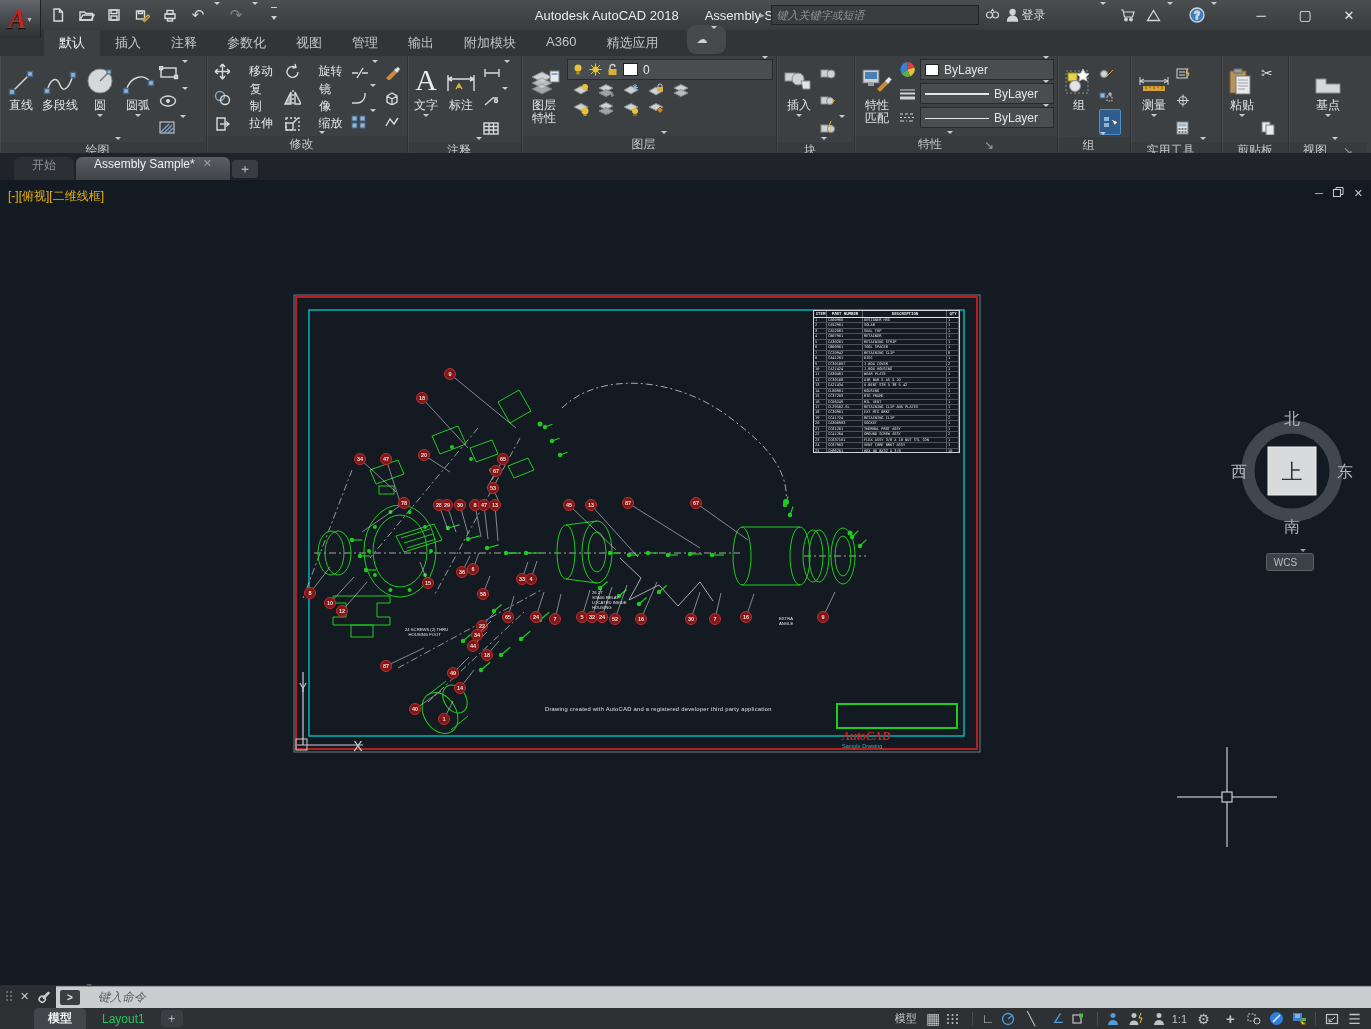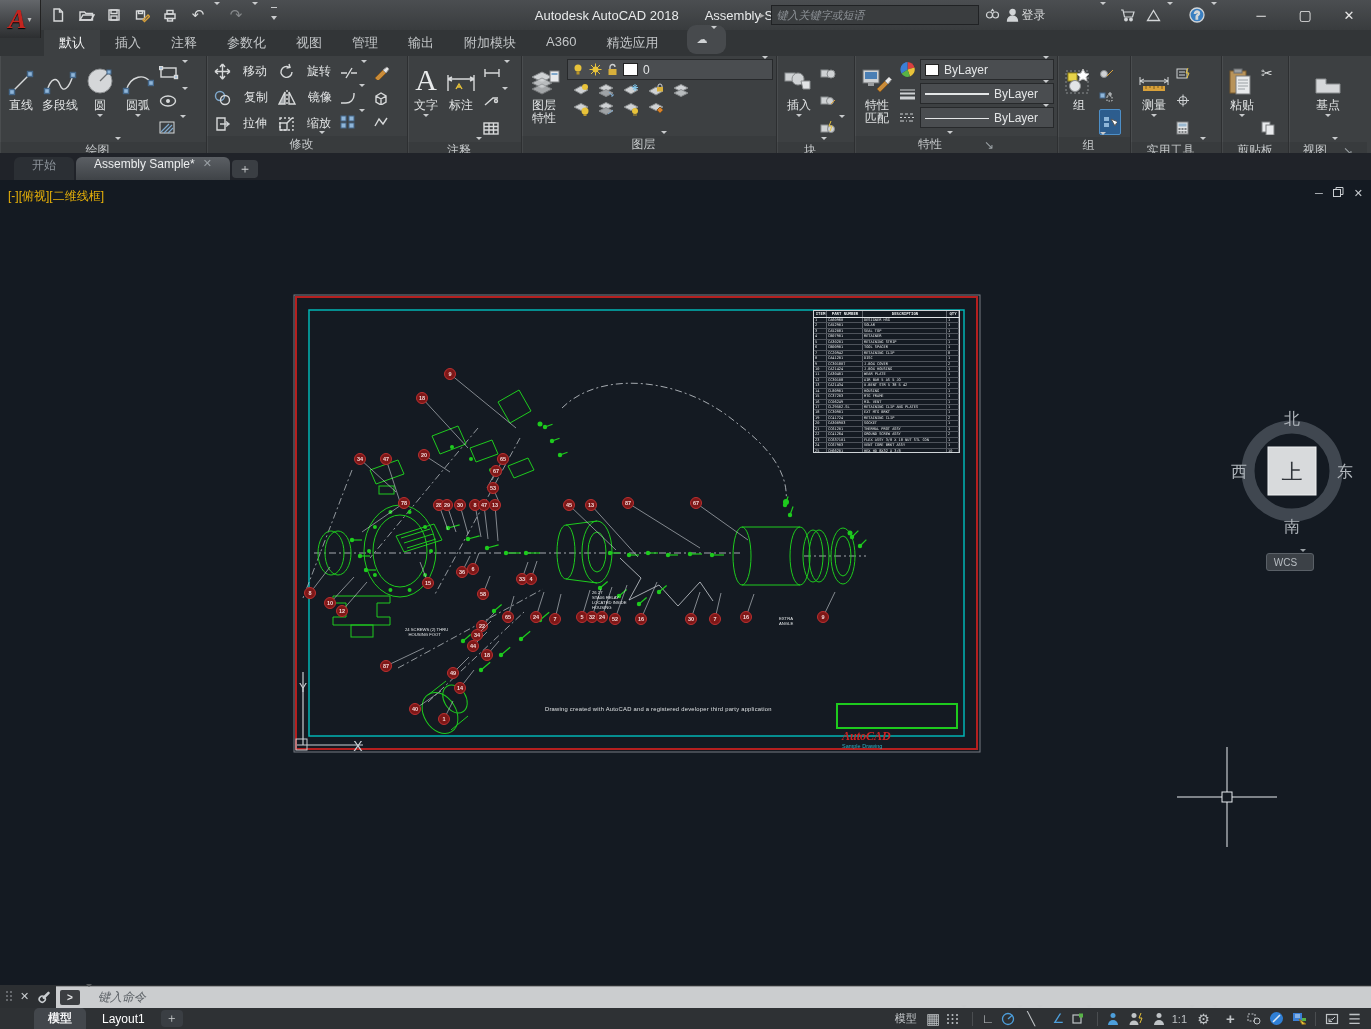--- a/index.html
+++ b/index.html
@@ -34,21 +34,21 @@
   .cloudpill{margin-left:14px;margin-bottom:2px;background:#474a4d;border-radius:9px;padding:1px 9px;display:flex;align-items:center;gap:4px;color:#cfd2d4;font-size:11px;}
   
   #ribbon{left:0;top:56px;width:1371px;height:97px;background:#3d4042;display:flex;}
   .panel{display:flex;flex-direction:column;border-right:1px solid #2d2f31;box-shadow:1px 0 0 #4a4d4f inset;}
   .panel-body{flex:1;display:flex;padding:3px 3px 0 3px;}
   .panel-title{height:17px;display:flex;align-items:center;justify-content:center;gap:5px;font-size:12px;color:#c6c9cb;background:rgba(0,0,0,.07);}
   .bigbtn{display:flex;flex-direction:column;align-items:center;justify-content:flex-start;padding:1px 3px;}
   .bigbtn .ic{height:37px;display:flex;align-items:flex-end;justify-content:center;}
   .bigbtn .lb{font-size:12px;color:#e2e4e5;margin-top:2px;line-height:13px;text-align:center;}
   .bigbtn .cr{margin-top:2px;}
-  .rowbtn{display:flex;align-items:center;gap:12px;height:25px;padding:0 4px;color:#e2e4e5;font-size:12px;}
+  .rowbtn{display:flex;align-items:center;gap:18px;height:25px;padding:0 4px;color:#e2e4e5;font-size:12px;}
   .smcol{display:flex;flex-direction:column;justify-content:space-between;padding:2px 2px;}
   .sm{height:24px;display:flex;align-items:center;gap:3px;color:#cfd2d4;}
   .sm svg{flex:none;}
   svg.ric{stroke:#d7d9da;fill:none;stroke-width:1.4;}
   .combo{height:19px;background:#4a4d50;border:1px solid #27292b;display:flex;align-items:center;gap:5px;padding:0 4px;color:#e4e6e7;font-size:12px;}
   .combo .flex{flex:1;}
   
   #filetabs{left:0;top:153px;width:1371px;height:27px;background:#202329;display:flex;align-items:flex-end;padding-left:14px;box-sizing:border-box;gap:2px;}
   .ftab{height:23px;padding:0 18px;display:flex;align-items:flex-start;gap:8px;font-size:12px;border-radius:6px 6px 0 0;}
   .ftab.inactive{background:#2b2f34;color:#8d949b;}
@@ -73,21 +73,21 @@
            display:flex;align-items:center;justify-content:center;gap:3px;color:#b8bdc2;font-size:10px;}
   
   #cmdbar{left:0;top:985px;width:1371px;height:23px;background:#2c2f32;display:flex;align-items:center;}
   #cmdleft{width:56px;display:flex;align-items:center;gap:8px;padding-left:5px;box-sizing:border-box;}
   #cmdfield{flex:1;height:21px;background:#cbcdcf;border-top:1px solid #97999b;display:flex;align-items:center;gap:6px;padding-left:4px;}
   .cmdchip{width:20px;height:15px;background:#3b3e41;border-radius:2px;color:#e2e4e5;font-size:10px;font-weight:bold;display:flex;align-items:center;justify-content:center;}
   #cmdph{color:#5c6166;font-style:italic;font-size:12px;}
   
   #statusbar{left:0;top:1008px;width:1371px;height:21px;background:#2e3134;display:flex;align-items:center;}
   .ltabs{display:flex;align-items:center;height:21px;margin-left:34px;gap:2px;}
-  .ltab{padding:2px 14px;font-size:12px;color:#ffffff;border-radius:5px 5px 0 0;}
+  .ltab{padding:2px 14px;font-size:12px;color:#22c55e;border-radius:5px 5px 0 0;}
   .ltab.active{background:#43474c;color:#f2f3f4;font-weight:bold;}
   .lplus{width:22px;text-align:center;color:#c9ccce;background:#3a3e43;border-radius:4px;font-size:12px;}
   #stright{margin-left:auto;display:flex;align-items:center;gap:2px;padding-right:6px;}
   .sic{min-width:21px;height:20px;display:flex;align-items:center;justify-content:center;color:#bfc3c6;font-size:13px;gap:2px;}
   .sic.blue{color:#4d9fdc;}
   .ssep{width:1px;height:14px;background:#4a4d50;margin:0 3px;}
   .stxt{font-size:11px;color:#c6cacd;padding:0 4px;}
 </style>
 </head>
 <body>

